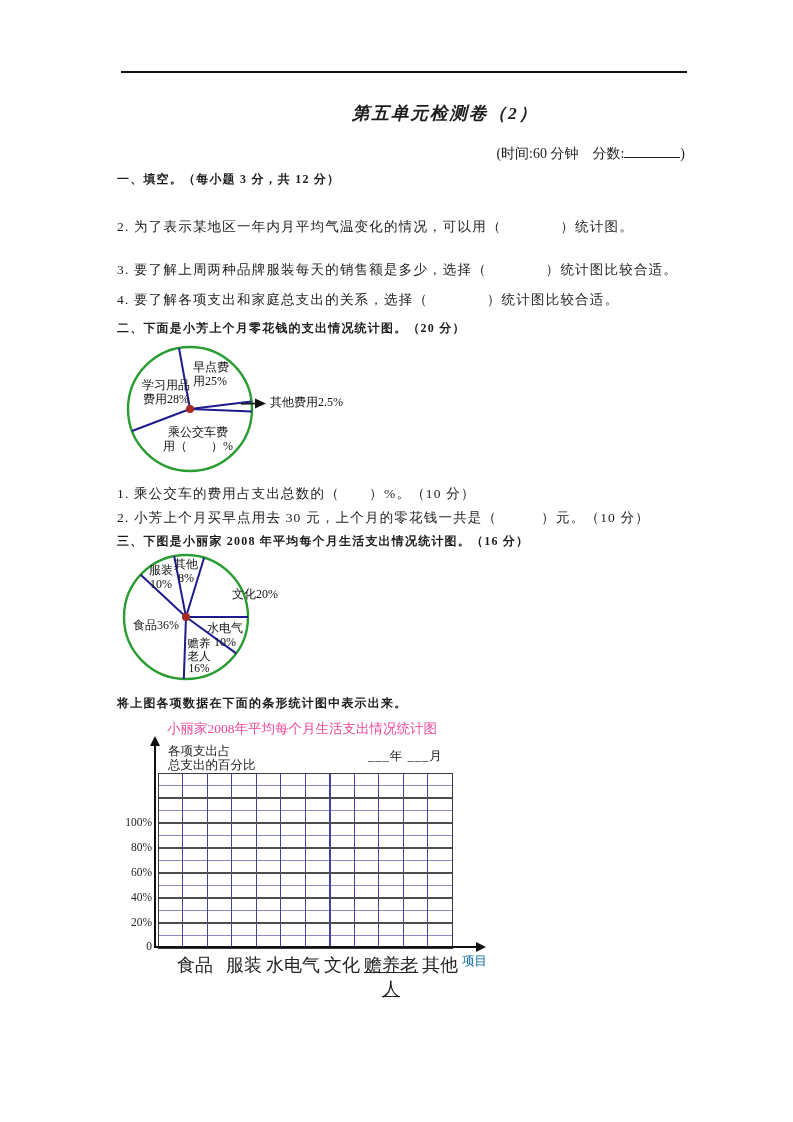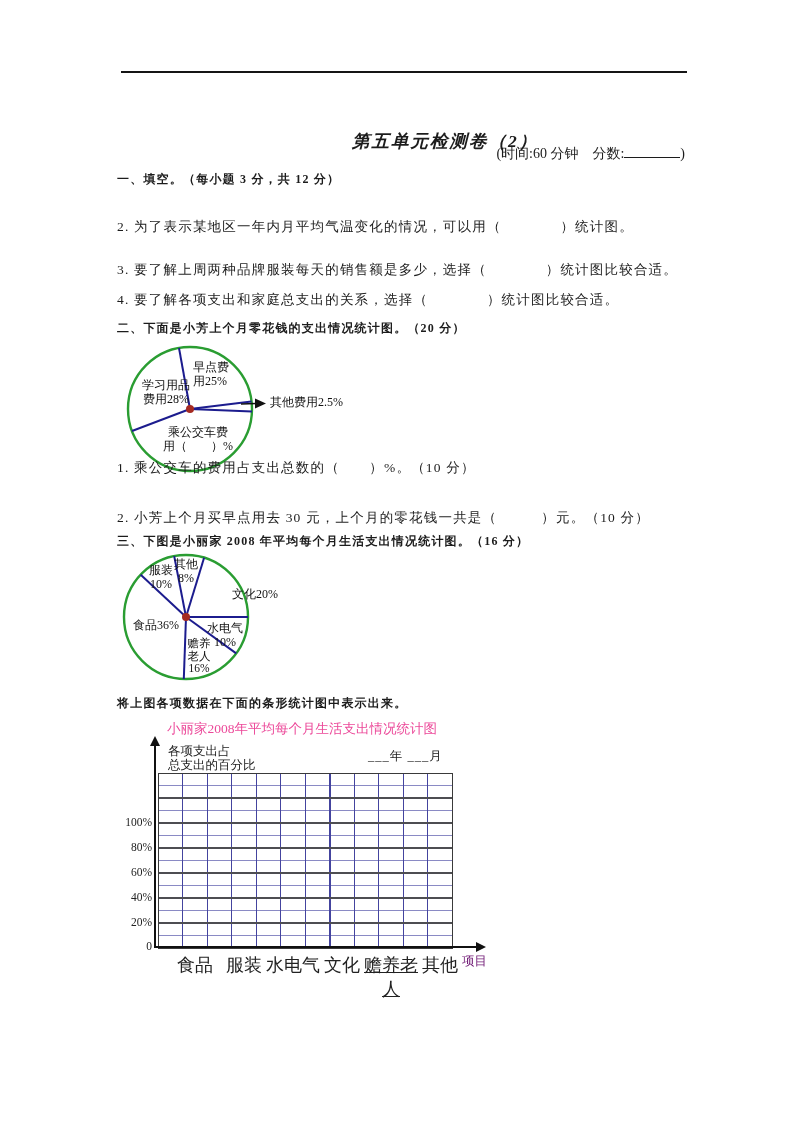--- a/index.html
+++ b/index.html
@@ -13,35 +13,35 @@
     overflow: hidden;
   }
   .abs { position: absolute; }
   .pre { white-space: pre-line; }
 
   .top-rule { left: 121px; top: 71px; width: 566px; height: 2px; background: #151515; }
 
   .doc-title {
     left: 295px; top: 101px; width: 300px;
     text-align: center; font-size: 17.5px; font-weight: bold;
-    letter-spacing: 2px; font-style: italic; margin-top: 28px;
+    letter-spacing: 2px; font-style: italic;
   }
   .info-line { left: 400px; top: 144px; width: 285px; text-align: right; font-size: 14px; }
   .score-blank { display: inline-block; width: 56px; height: 14px; border-bottom: 1.4px solid #1c1c1c; vertical-align: baseline; }
 
   .hand { font-size: 13.5px; letter-spacing: 1.2px; }
   .hand-b { font-size: 12px; letter-spacing: 1.2px; font-weight: bold; }
   .l117 { left: 117px; }
   .s1-head { top: 171px; }
   .s1-i1 { top: 201px; }
   .s1-i2 { top: 218px; }
   .s1-i3 { top: 261px; }
   .s1-i4 { top: 291px; }
   .s2-head { top: 320px; }
-  .s2-q1 { top: 459px; }
+  .s2-q1 { top: 485px; }
   .s2-q2 { top: 509px; }
   .s3-head { top: 533px; }
   .s4-lead { top: 695px; }
 
   .pie1-svg { left: 110px; top: 338px; }
   .pie2-svg { left: 110px; top: 548px; }
   .pie-label { font-size: 12px; line-height: 13.5px; color: #111; }
   .ctr { text-align: center; }
   .p1-study { left: 131px; top: 379px; width: 70px; }
   .p1-breakfast { left: 193px; top: 361px; width: 54px; }
@@ -82,21 +82,21 @@
   .yt4 { left: 110px; top: 916px; }
   .yt5 { left: 110px; top: 940px; }
 
   .xlabel { width: 60px; text-align: center; font-size: 18px; color: #222; top: 953px; }
   .xl0 { left: 165px; }
   .xl1 { left: 214px; }
   .xl2 { left: 263px; }
   .xl3 { left: 312px; }
   .xl4 { left: 361px; text-decoration: underline; }
   .xl5 { left: 410px; }
-  .x-axis-name { left: 462px; top: 953px; font-size: 12.5px; color: #701a75; }
+  .x-axis-name { left: 462px; top: 953px; font-size: 12.5px; color: #0369a1; }
 </style>
 </head>
 <body>
 
 <div class="page">
 
   <div class="abs top-rule"></div>
 
   <div class="abs doc-title">第五单元检测卷（2）</div>
 

